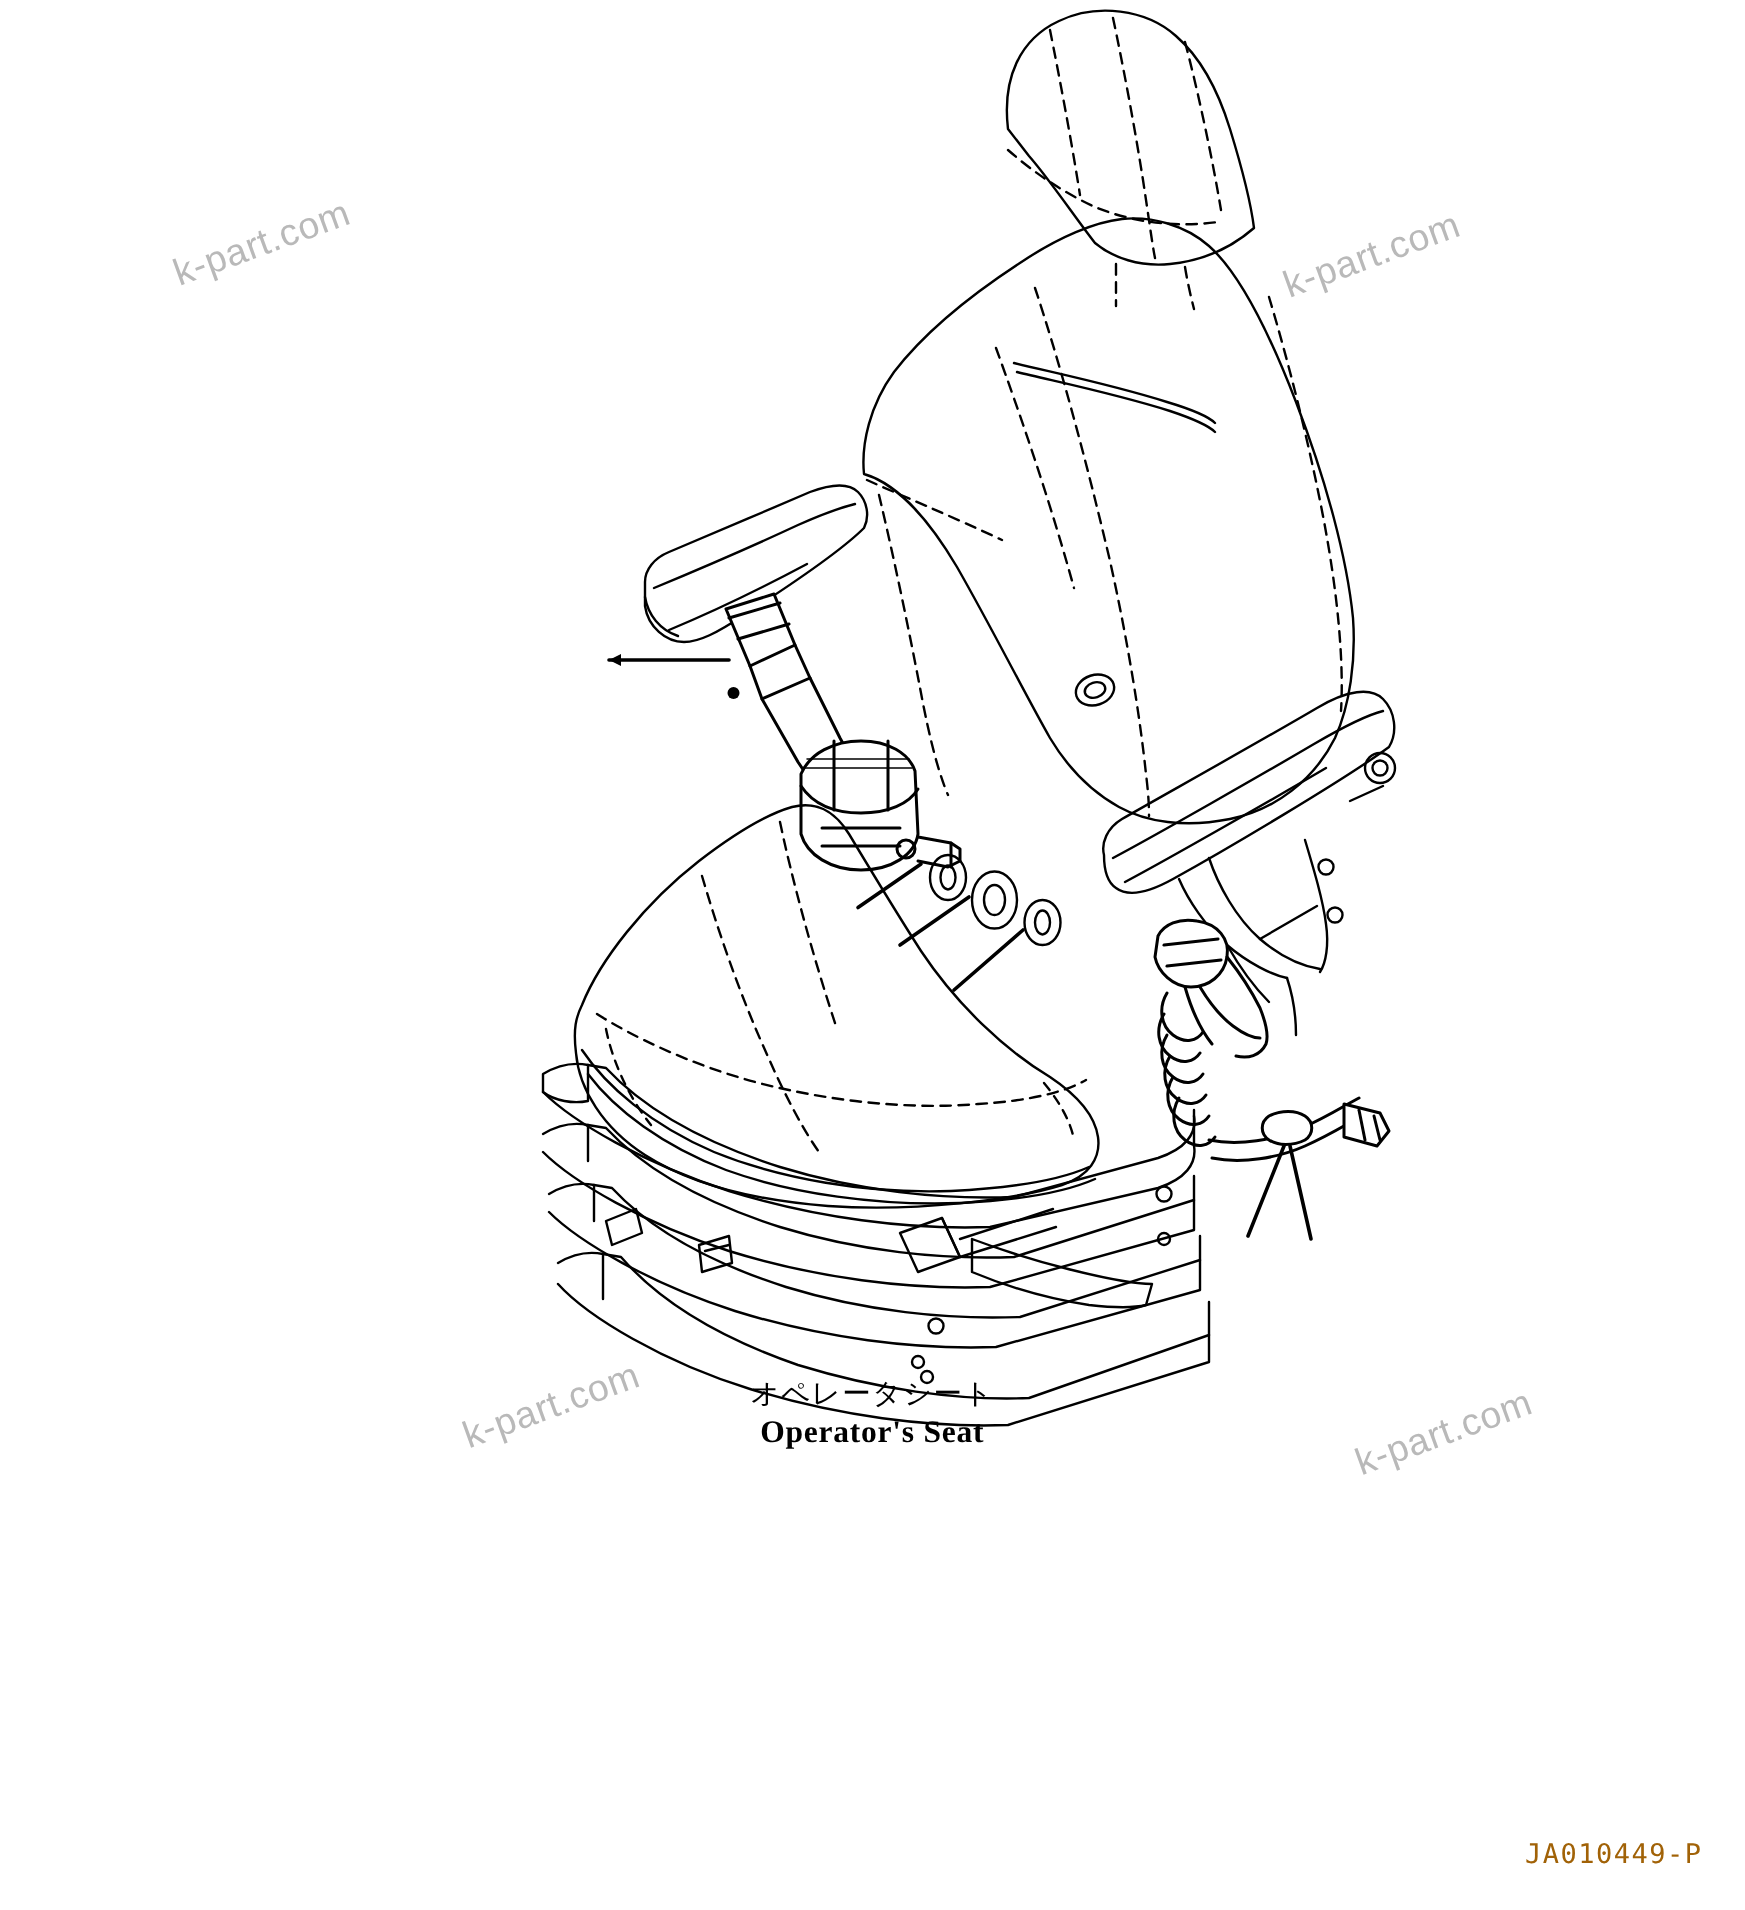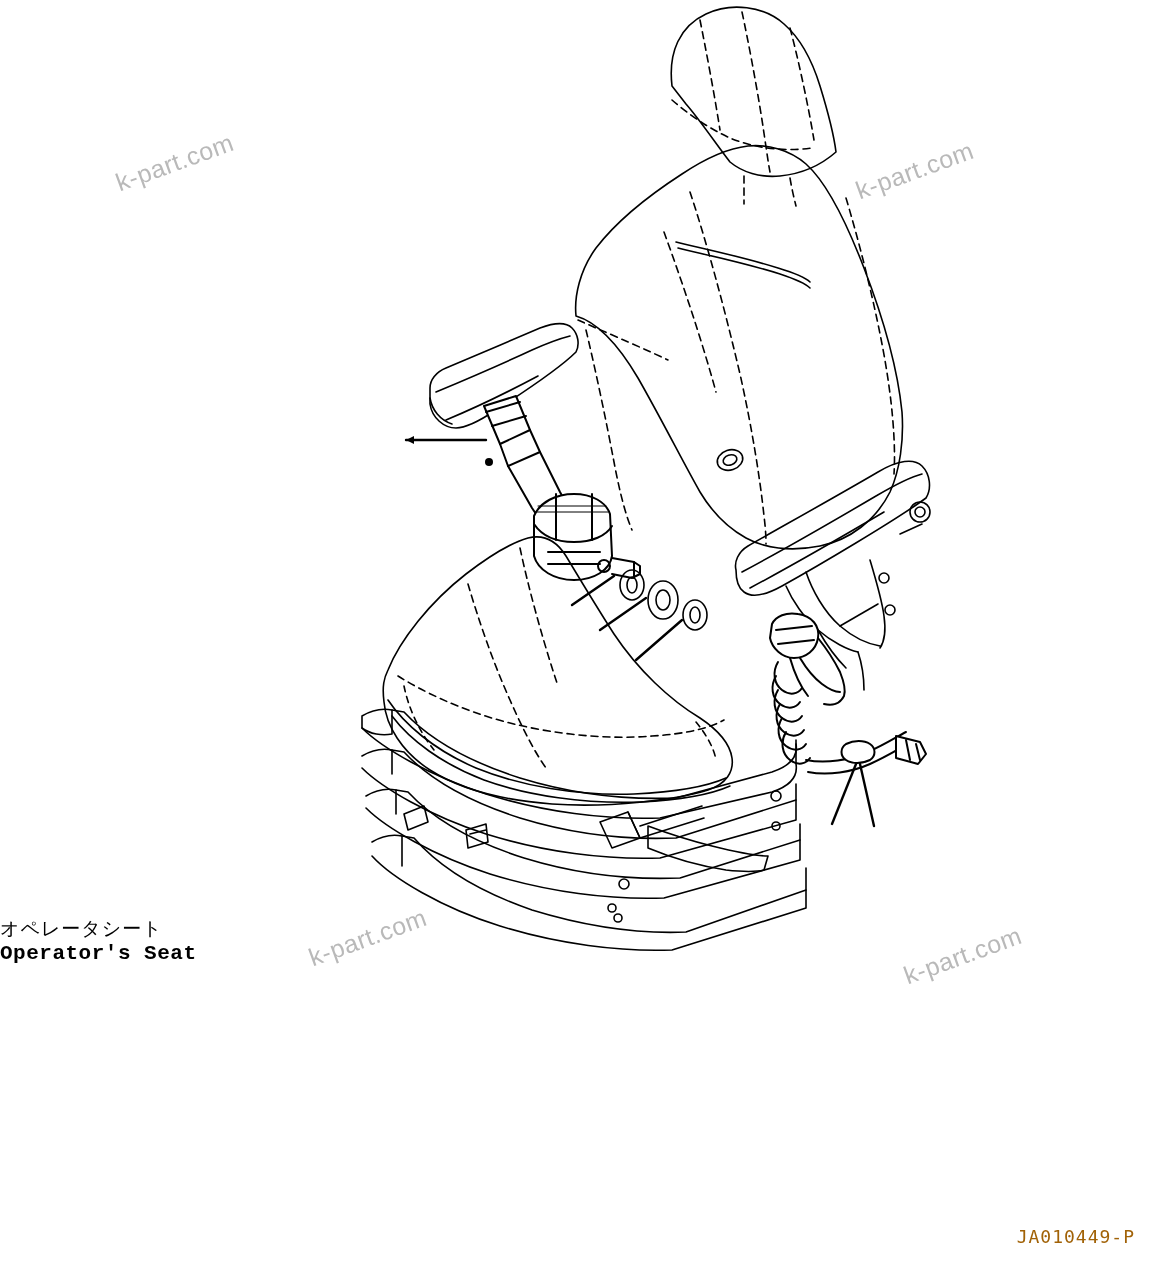--- a/index.html
+++ b/index.html
@@ -36,33 +36,33 @@
     user-select: none;
   }
   .wm1 { left: 112px; top: 170px; }
   .wm2 { left: 852px; top: 178px; }
   .wm3 { left: 305px; top: 945px; }
   .wm4 { left: 900px; top: 963px; }
   .caption {
     position: absolute;
     left: 0;
     width: 1163px;
-    text-align: left;
+    text-align: center;
     white-space: nowrap;
   }
   .caption-jp {
     top: 916px;
     font-family: "DejaVu Sans", sans-serif;
     font-size: 19px;
     letter-spacing: 1px;
     color: #000000;
   }
   .caption-en {
     top: 942px;
-    font-family: Liberation Mono, monospace;
+    font-family: Liberation Serif, serif;
     font-size: 21px;
     font-weight: bold;
     letter-spacing: 0.5px;
     color: #000000;
   }
   .drawing-code {
     position: absolute;
     right: 28px;
     bottom: 26px;
     font-family: "DejaVu Sans Mono", monospace;

